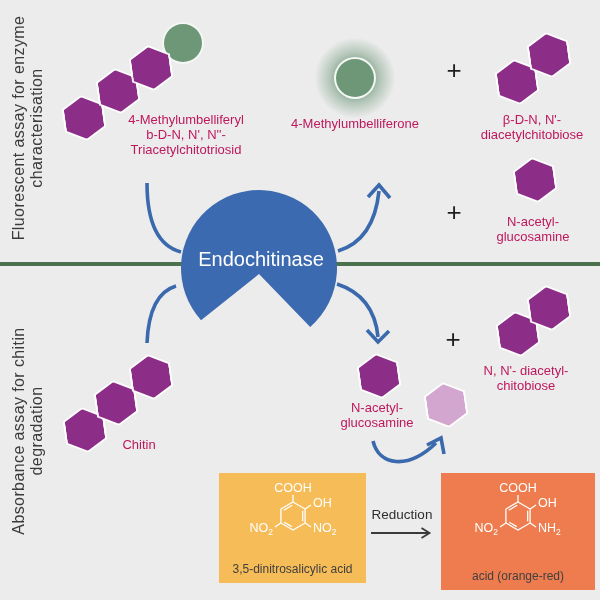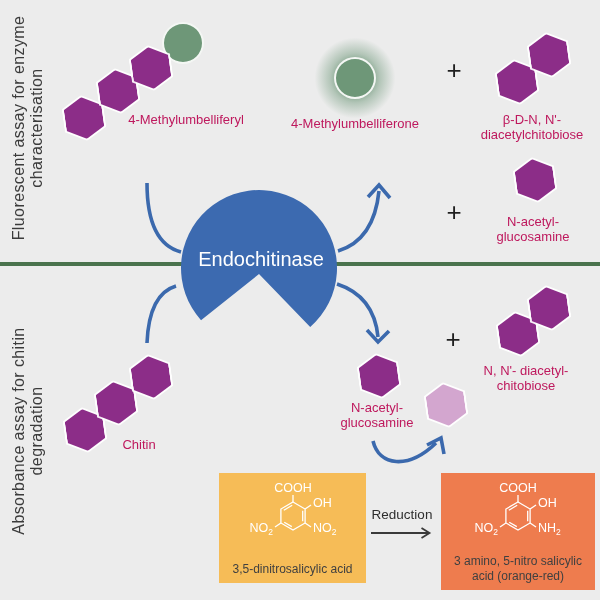--- a/index.html
+++ b/index.html
@@ -60,20 +60,22 @@
       <div class="hex-in"></div>
     </div>
   <div class="hex" style="left:97px;top:68px;">
       <div class="hex-in"></div>
     </div>
   <div class="hex" style="left:130px;top:45px;">
       <div class="hex-in"></div>
     </div>
   <div class="mol-label" style="left:101px;top:112px;">
     <div>4-Methylumbelliferyl</div>
+    <div>b-D-N, N', N''-</div>
+    <div>Triacetylchitotriosid</div>
   </div>
 
   <div class="glow" style="left:313px;top:36px;"></div>
   <div class="gcircle" style="left:334px;top:57px;"></div>
   <div class="mol-label" style="left:270px;top:116px;">
     <div>4-Methylumbelliferone</div>
   </div>
 
   <div class="plus" style="left:439px;top:55px;">+</div>
   <div class="plus" style="left:439px;top:197px;">+</div>
@@ -172,21 +174,20 @@
         <line x1="78.1" y1="47" x2="84" y2="51"></line>
       </g>
       <g fill="#fff" font-size="12.5" font-family="Liberation Sans, sans-serif">
         <text x="66" y="16" text-anchor="middle"><tspan>COOH</tspan></text>
         <text x="86" y="31" text-anchor="start"><tspan>OH</tspan></text>
         <text x="46" y="56" text-anchor="end"><tspan>NO</tspan><tspan dy="2.5" font-size="8.5">2</tspan></text>
         <text x="86" y="56" text-anchor="start"><tspan>NH</tspan><tspan dy="2.5" font-size="8.5">2</tspan></text>
       </g>
     </svg>
     <div class="chem-caption">
-      <div>3 amino, 5-nitro salicylic</div>
       <div>acid (orange-red)</div>
     </div>
   </div>
 
   <svg class="overlay-svg" width="600" height="600" viewBox="0 0 600 600">
 
     <path d="M310.2,326.9 A78,78 0 1 0 201,320.2 L259,274 Z" fill="#3c6ab0"></path>
     <text x="261" y="266" text-anchor="middle" fill="#ffffff" font-size="20" font-family="Liberation Sans, sans-serif">Endochitinase</text>
 
     <g stroke="#3b69ad" stroke-width="3.6" fill="none">

